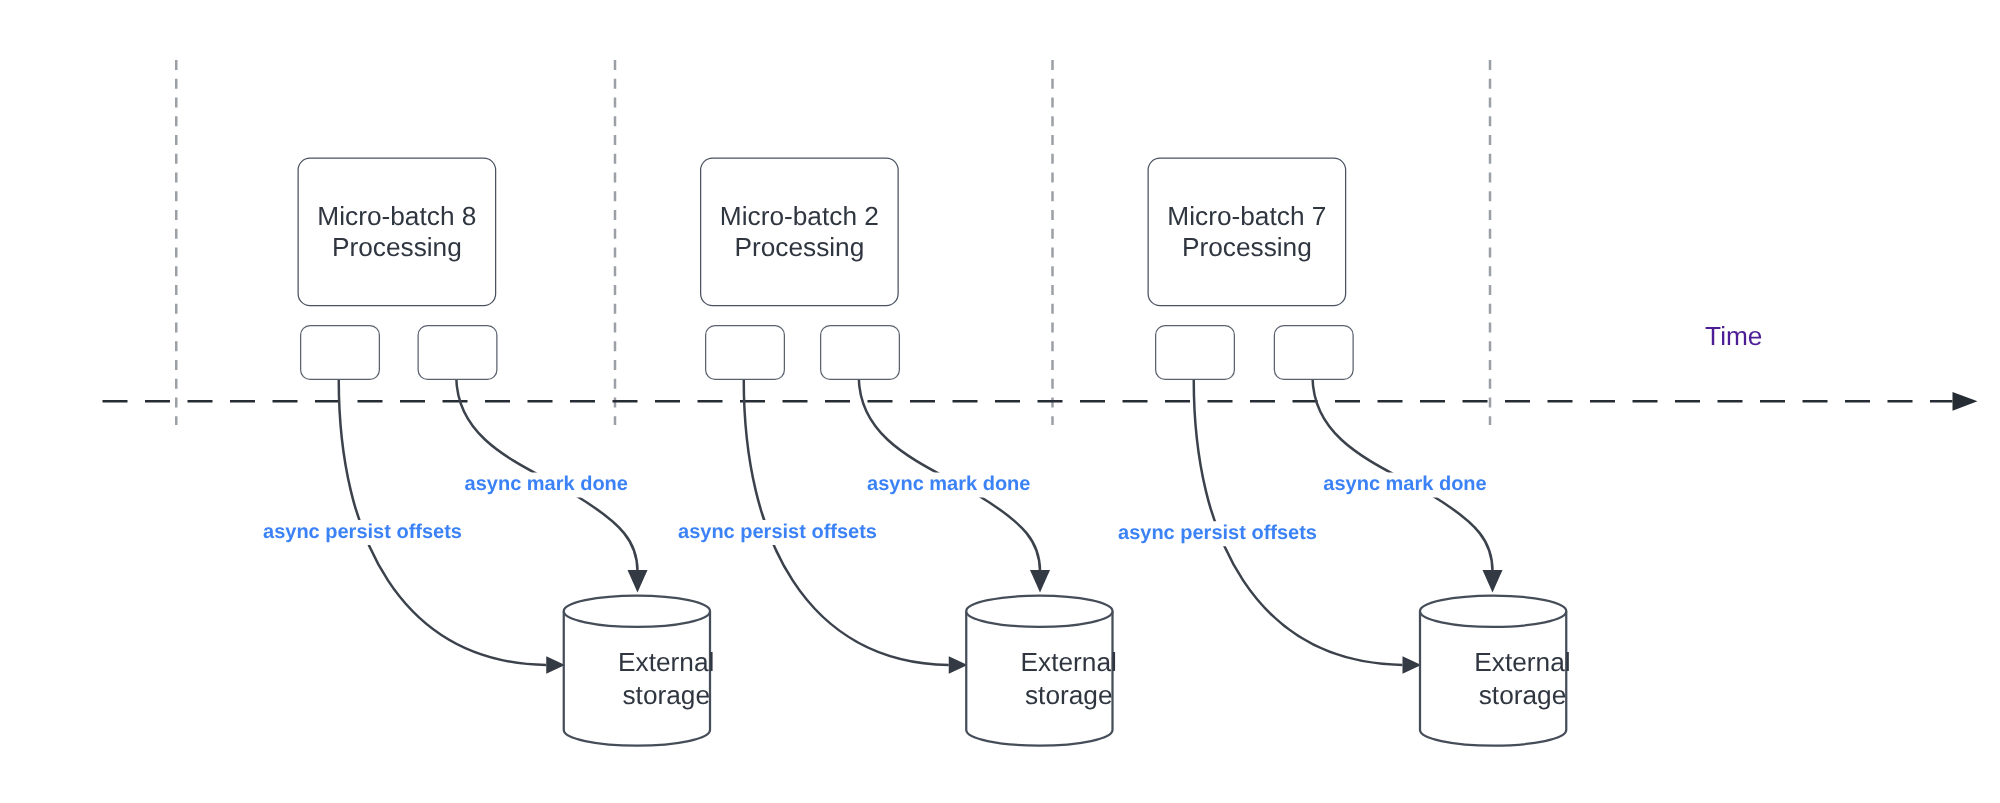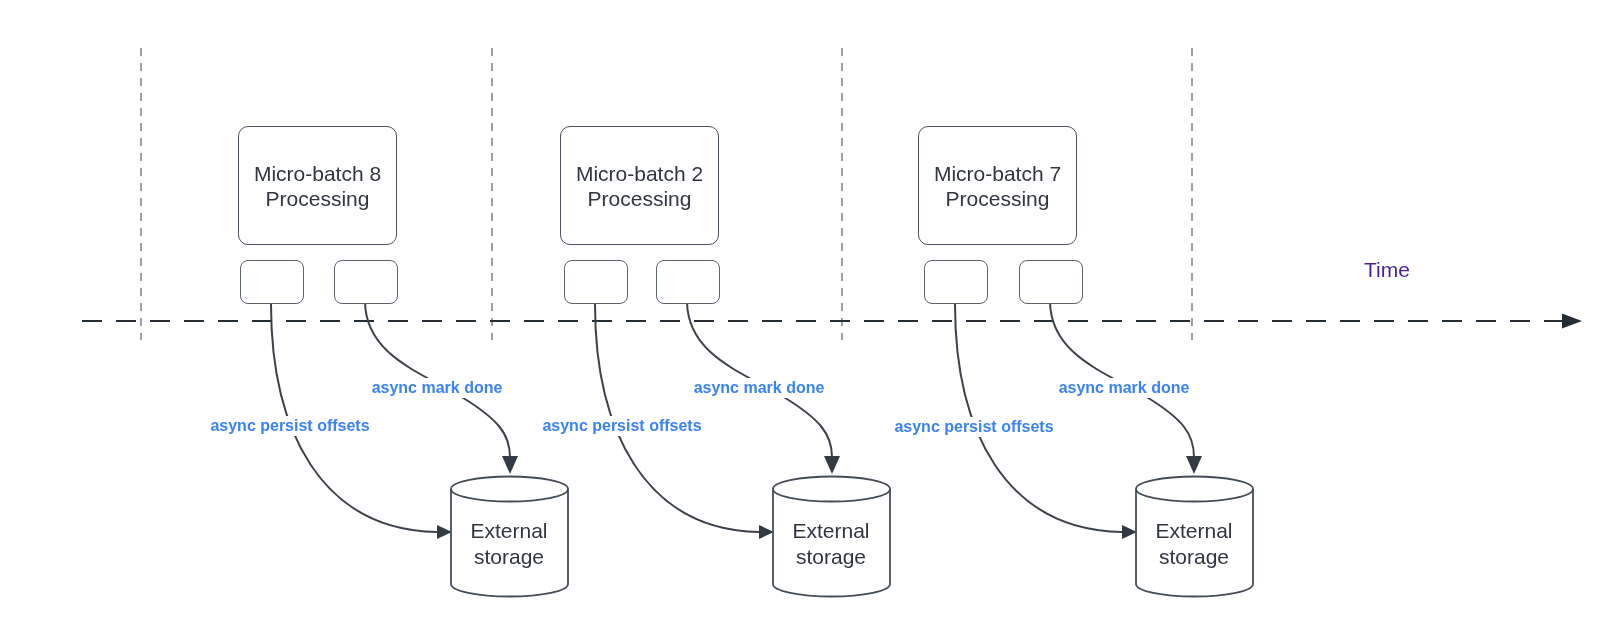--- a/index.html
+++ b/index.html
@@ -49,20 +49,21 @@
     white-space: nowrap;
   }
   .cyl-label {
     position: absolute;
     transform: translate(-50%, -50%);
     font-size: 21px;
     line-height: 26px;
     color: #2f3640;
     text-align: center;
     white-space: pre-line;
+    margin-left: 24px;
   }
   .time-label {
     position: absolute;
     left: 1387px;
     top: 270px;
     transform: translate(-50%, -50%);
     font-size: 21px;
     color: #4c1d95;
     white-space: nowrap;
   }

